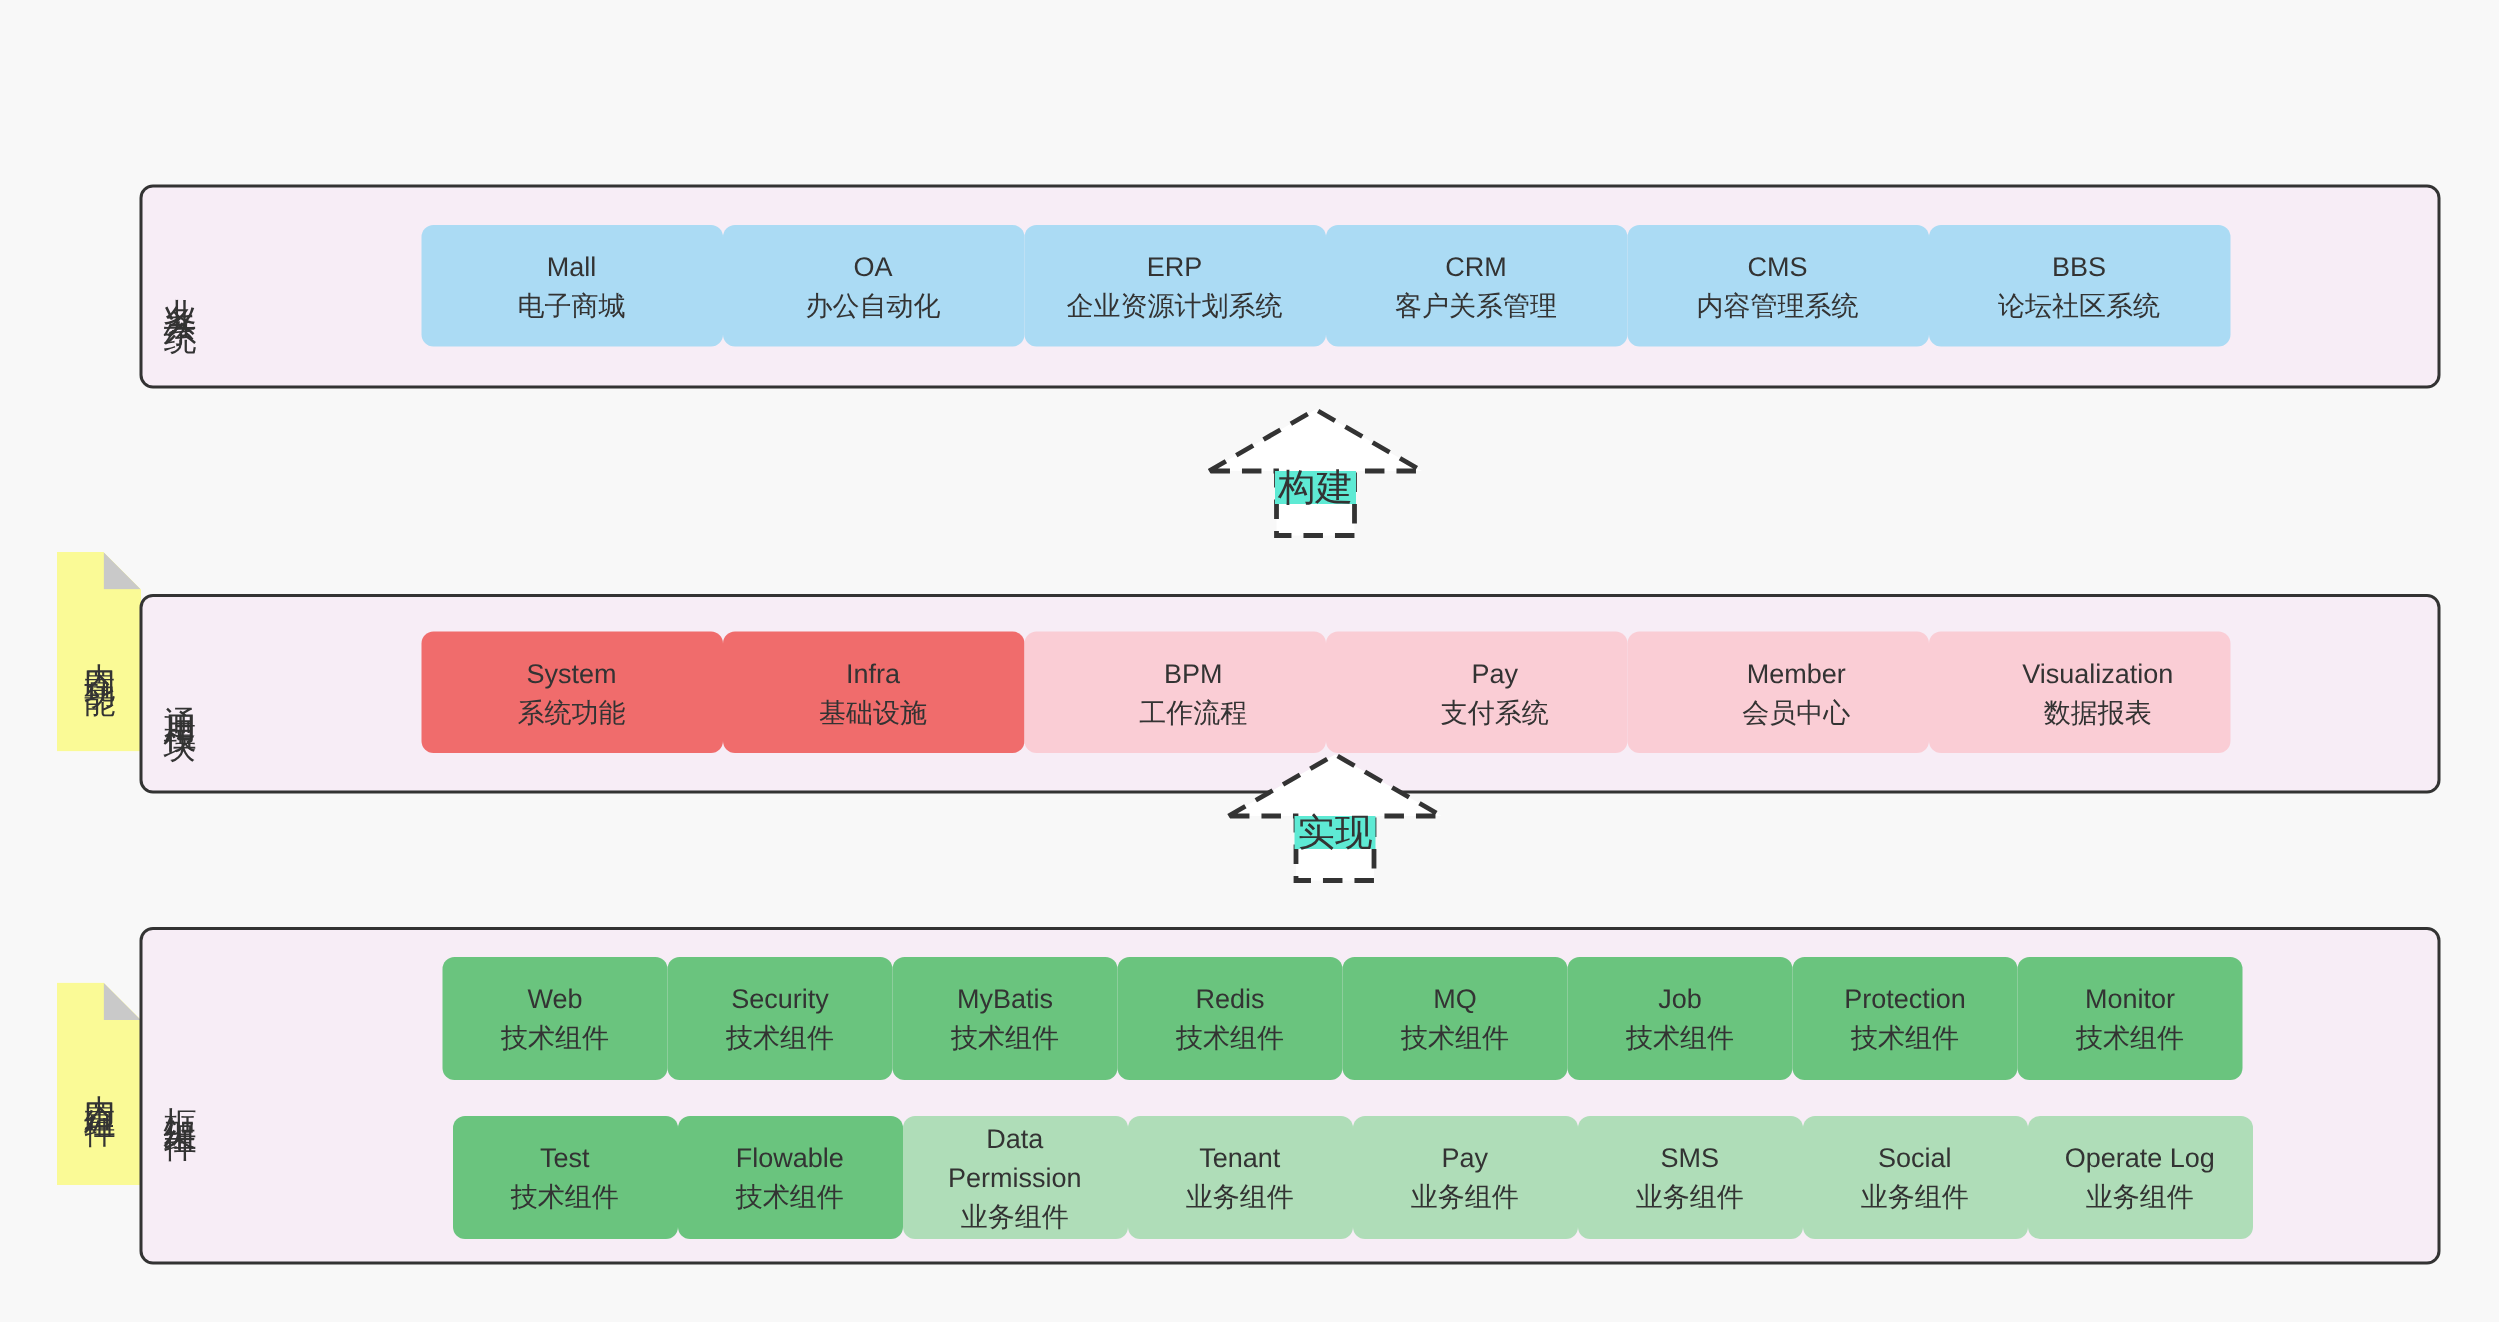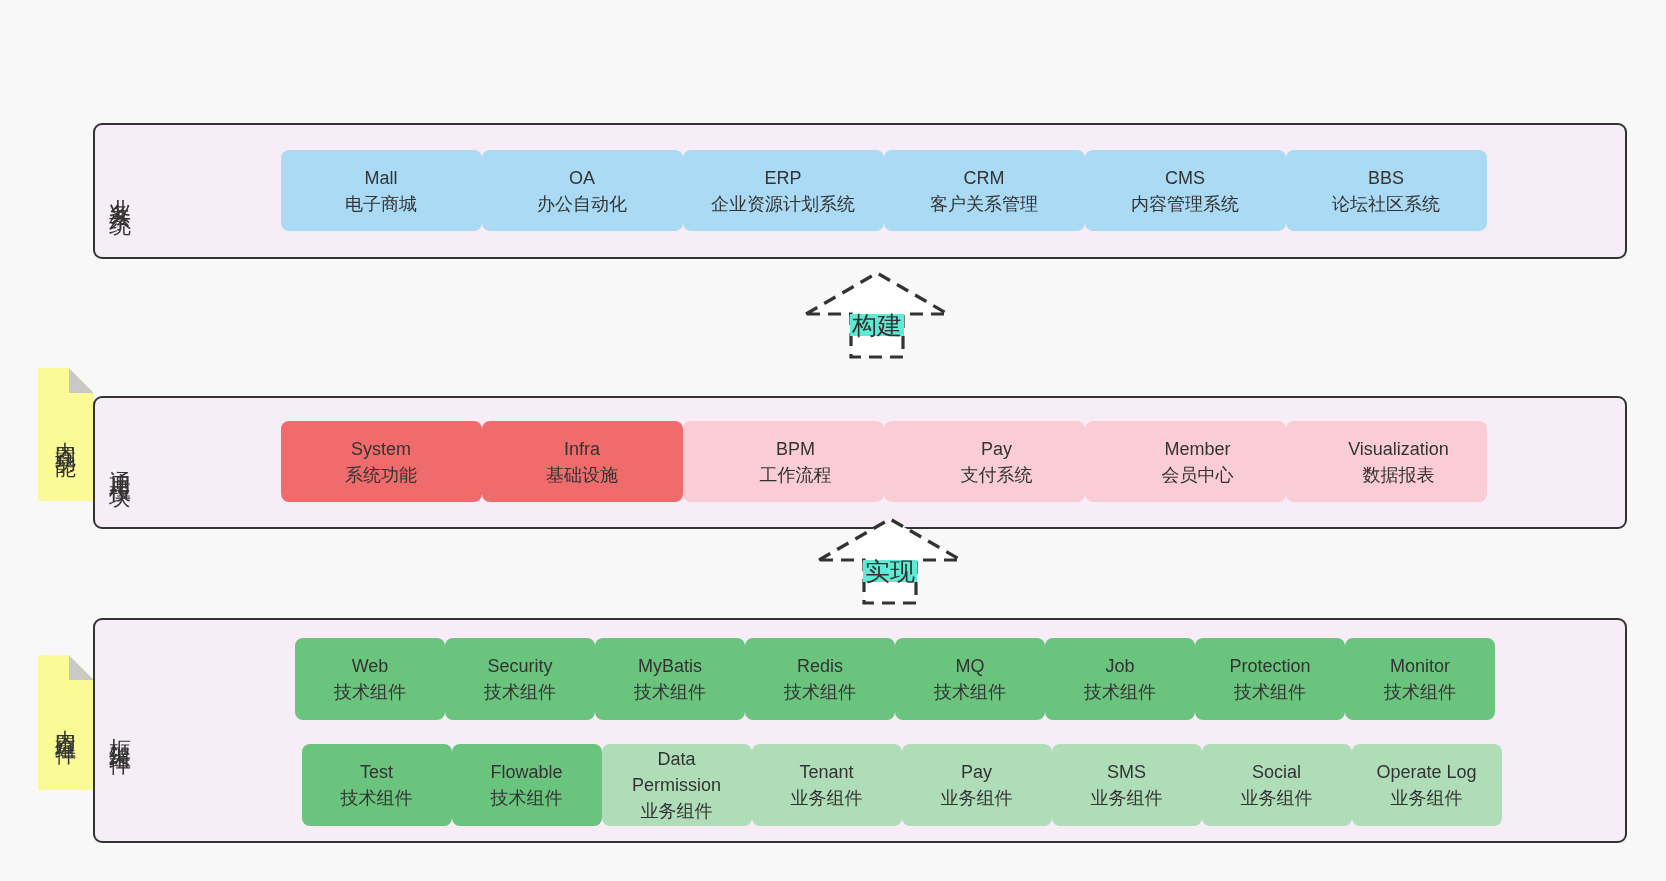--- a/index.html
+++ b/index.html
@@ -61,21 +61,21 @@
     clip-path:polygon(0 0, 100% 100%, 0 100%);
   }
   .sticky-modules{top:368px;height:133px;}
   .sticky-components{top:655px;height:135px;}
   .sticky-label{
     writing-mode:vertical-rl;text-orientation:upright;
     font-size:21px;letter-spacing:5px;line-height:1;color:var(--text);
   }
   .arrow{position:absolute;width:148px;height:90px;z-index:1;}
   .arrow-build{left:803px;top:270px;}
-  .arrow-implement{left:816px;top:516px;}
+  .arrow-implement{left:816px;top:500px;}
   .arrow svg{position:absolute;left:0;top:0;}
   .arrow-label{
     position:absolute;left:50%;top:44px;transform:translateX(-50%);
     font-size:25px;line-height:22px;color:var(--text);background:#5eead4;
     padding:0 2px;white-space:nowrap;
   }
 </style>
 </head>
 <body>
 

